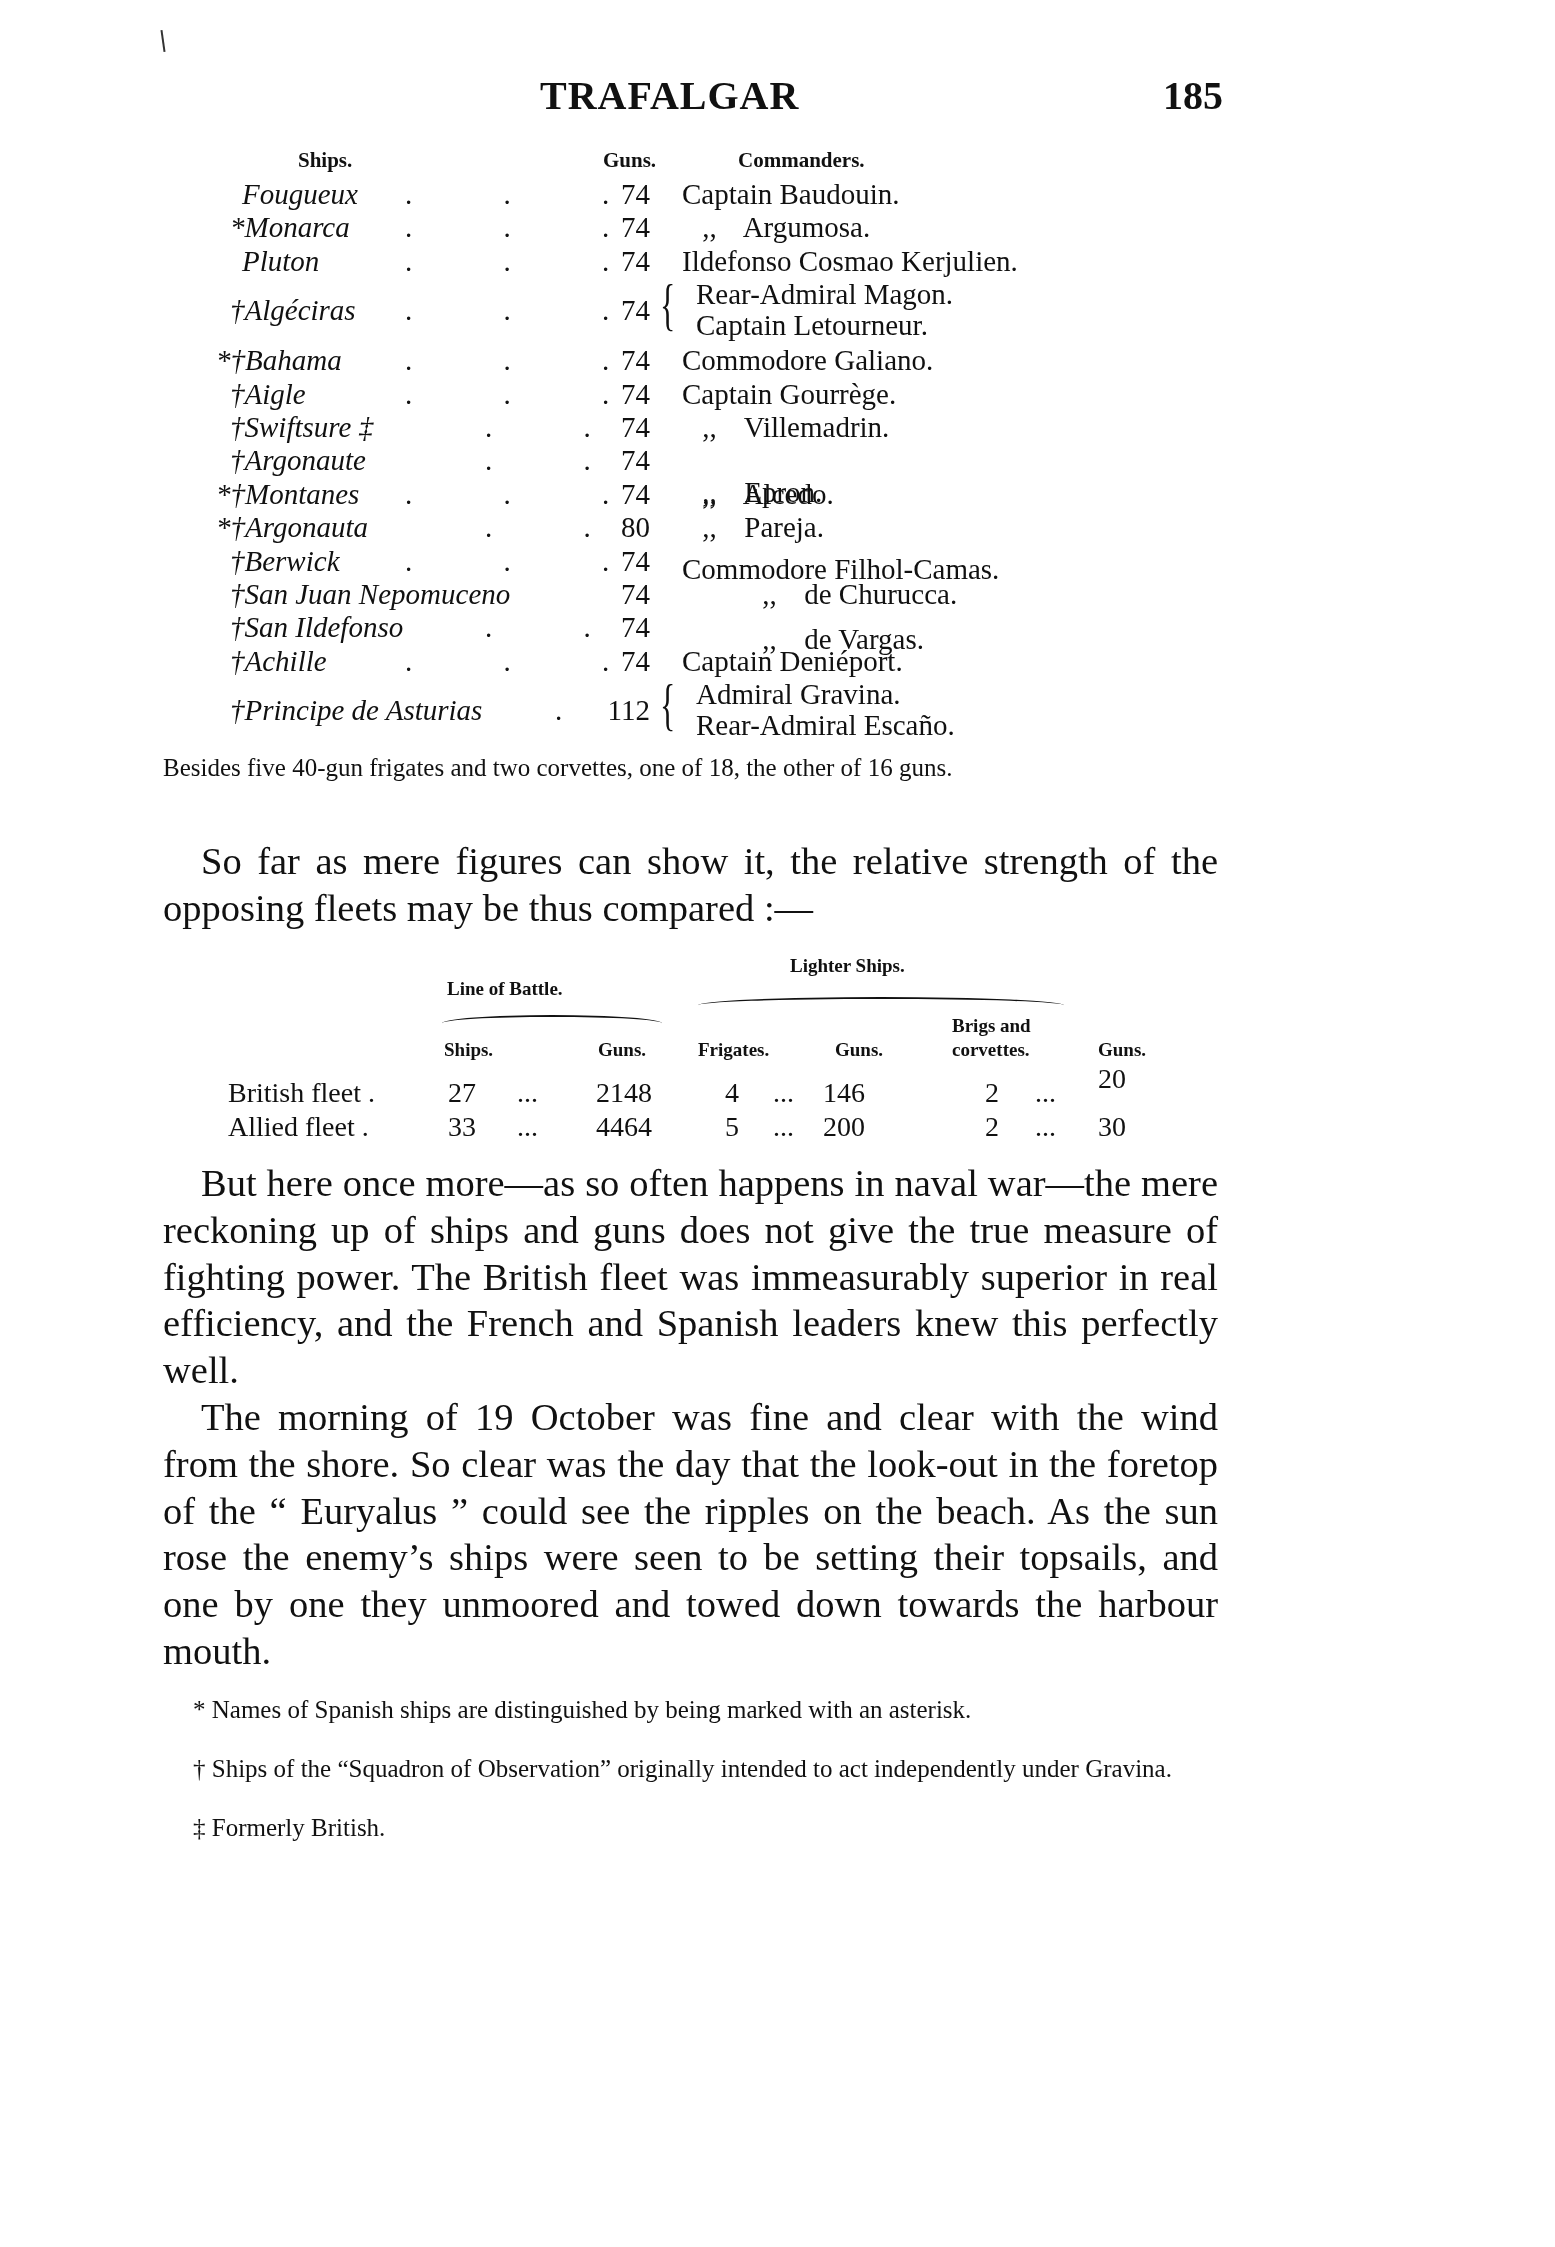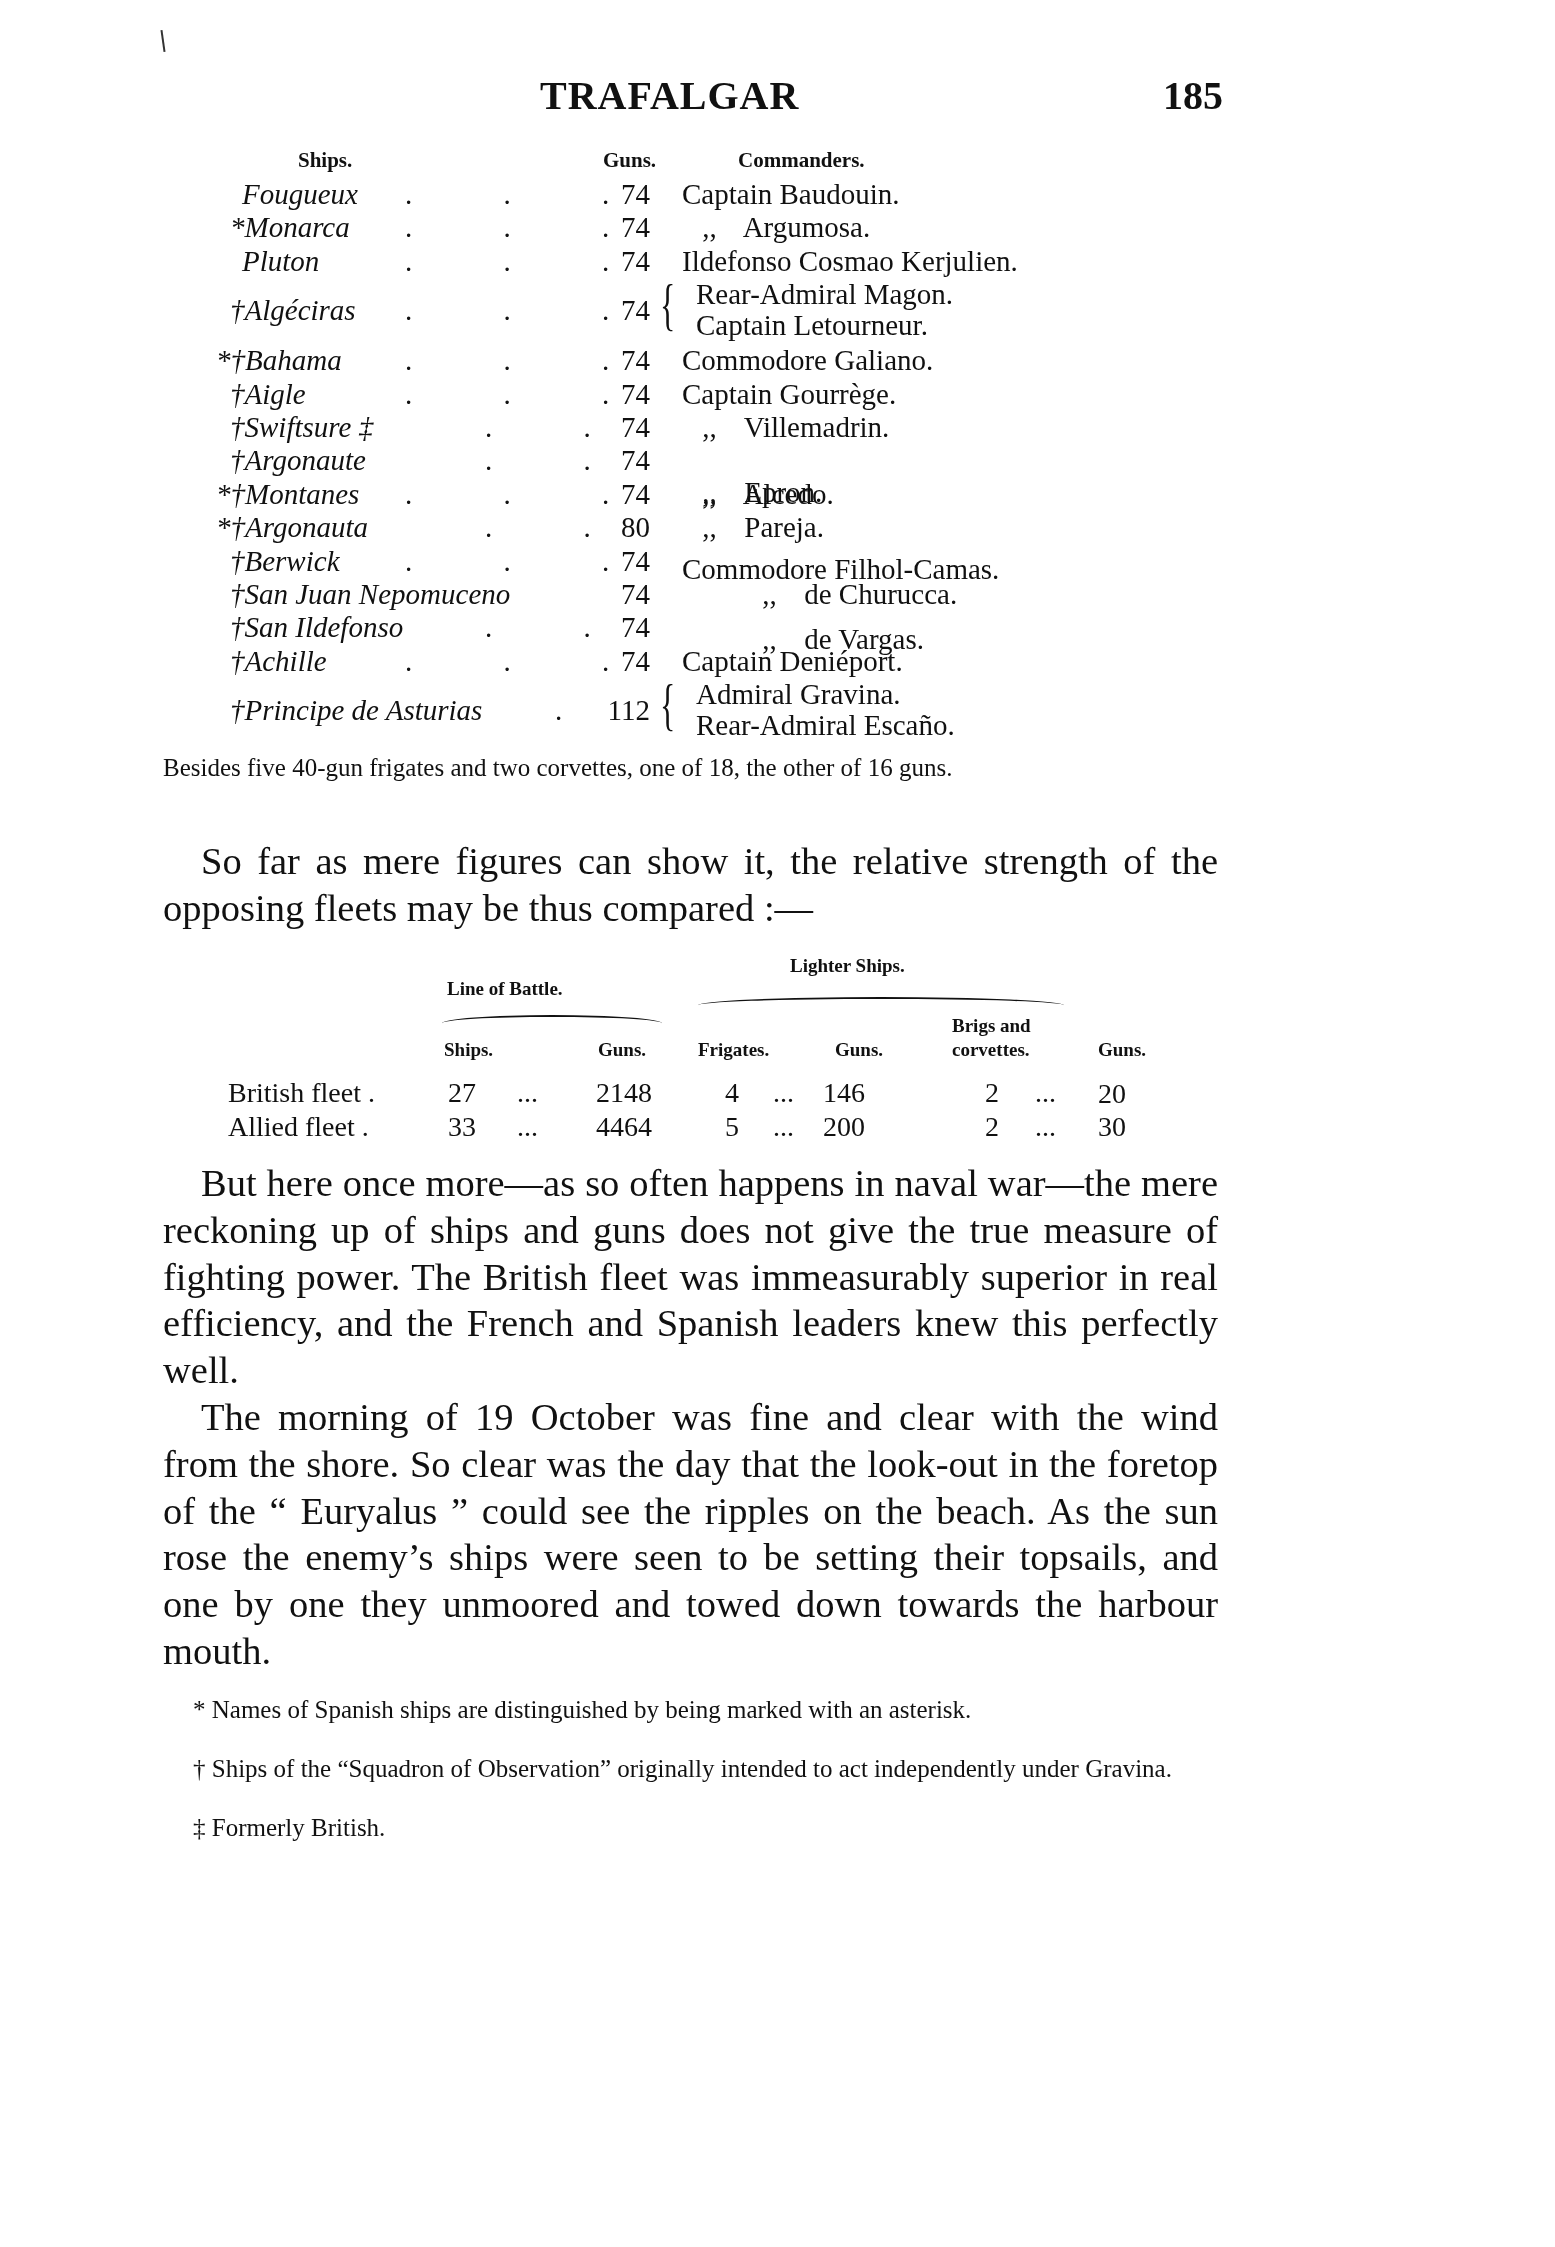--- a/index.html
+++ b/index.html
@@ -172,21 +172,21 @@
   <div id="cmp-rows">
       <span style="left: 8px; top: 122px;">British fleet .</span>
       <span style="left: 228px; top: 122px;">27</span>
       <span style="left: 297px; top: 122px;">...</span>
       <span style="left: 376px; top: 122px;">2148</span>
       <span style="left: 505px; top: 122px;">4</span>
       <span style="left: 553px; top: 122px;">...</span>
       <span style="left: 603px; top: 122px;">146</span>
       <span style="left: 765px; top: 122px;">2</span>
       <span style="left: 815px; top: 122px;">...</span>
-      <span style="left: 878px; top: 123px; text-align: right;">20</span>
+      <span style="left: 878px; top: 108px; text-align: right;">20</span>
       <span style="left: 8px; top: 156px;">Allied fleet .</span>
       <span style="left: 228px; top: 156px;">33</span>
       <span style="left: 297px; top: 156px;">...</span>
       <span style="left: 376px; top: 156px;">4464</span>
       <span style="left: 505px; top: 156px;">5</span>
       <span style="left: 553px; top: 156px;">...</span>
       <span style="left: 603px; top: 156px;">200</span>
       <span style="left: 765px; top: 156px;">2</span>
       <span style="left: 815px; top: 156px;">...</span>
       <span style="left: 878px; top: 156px;">30</span>

